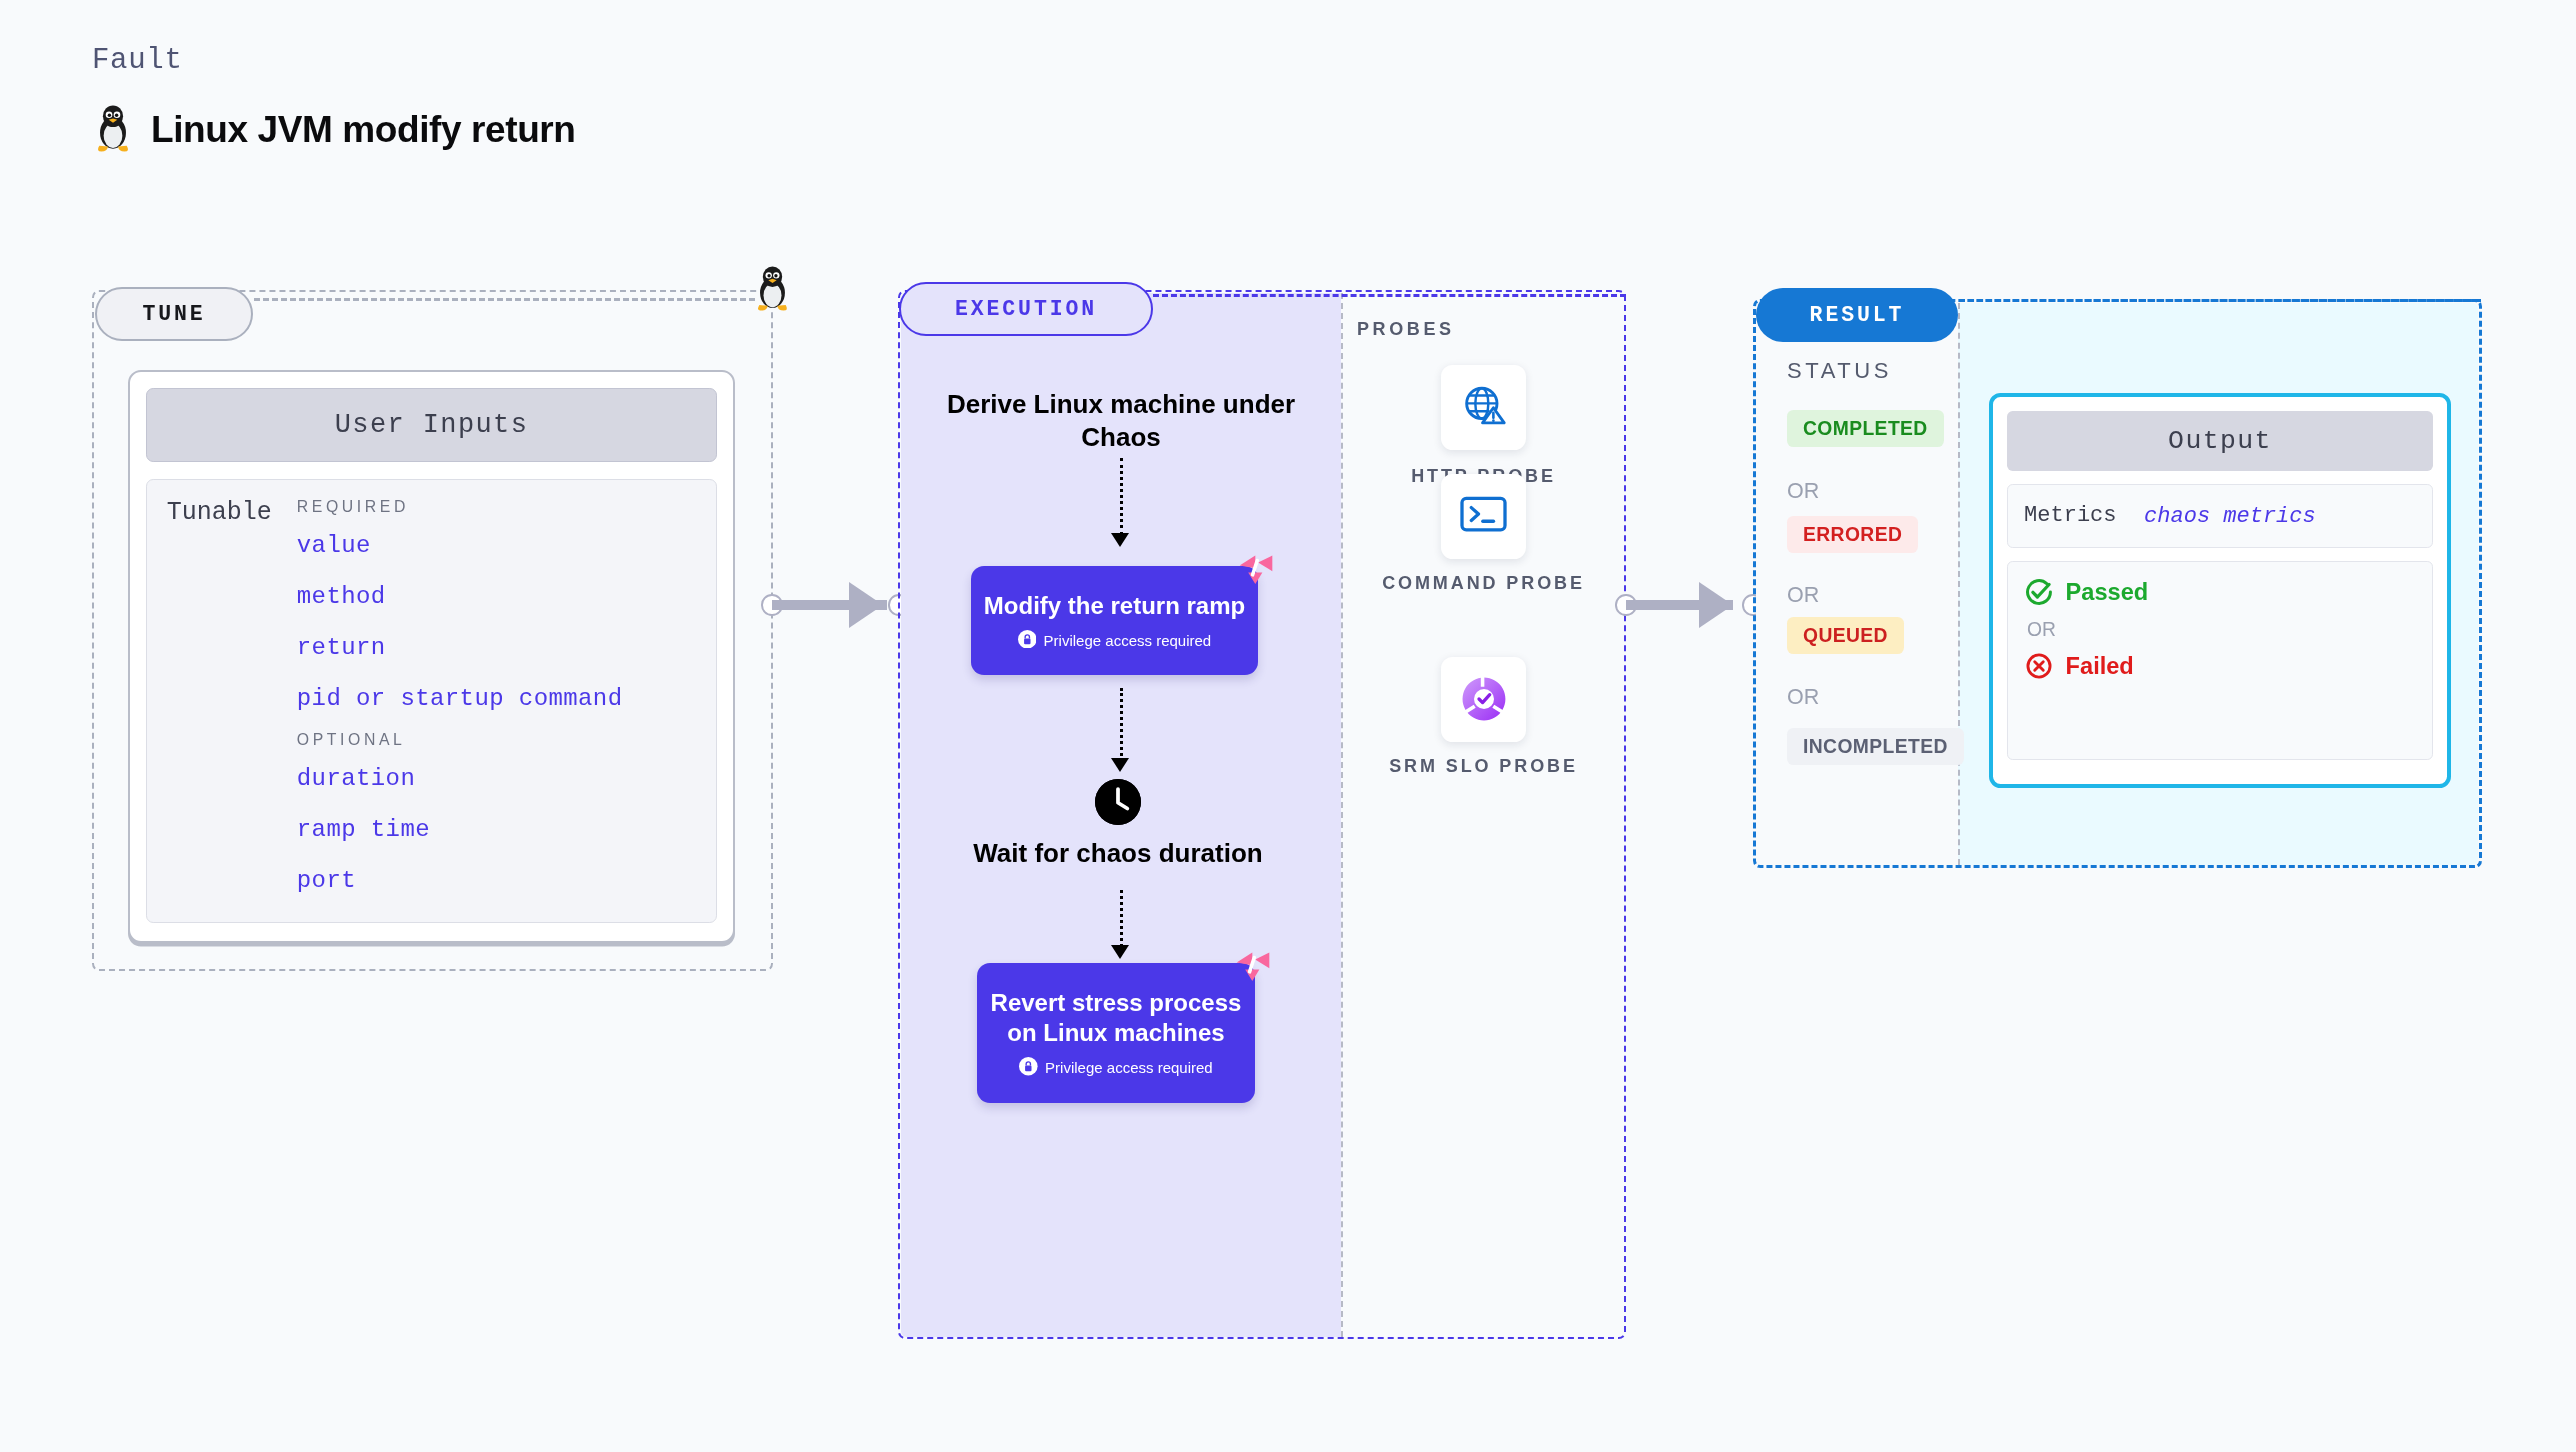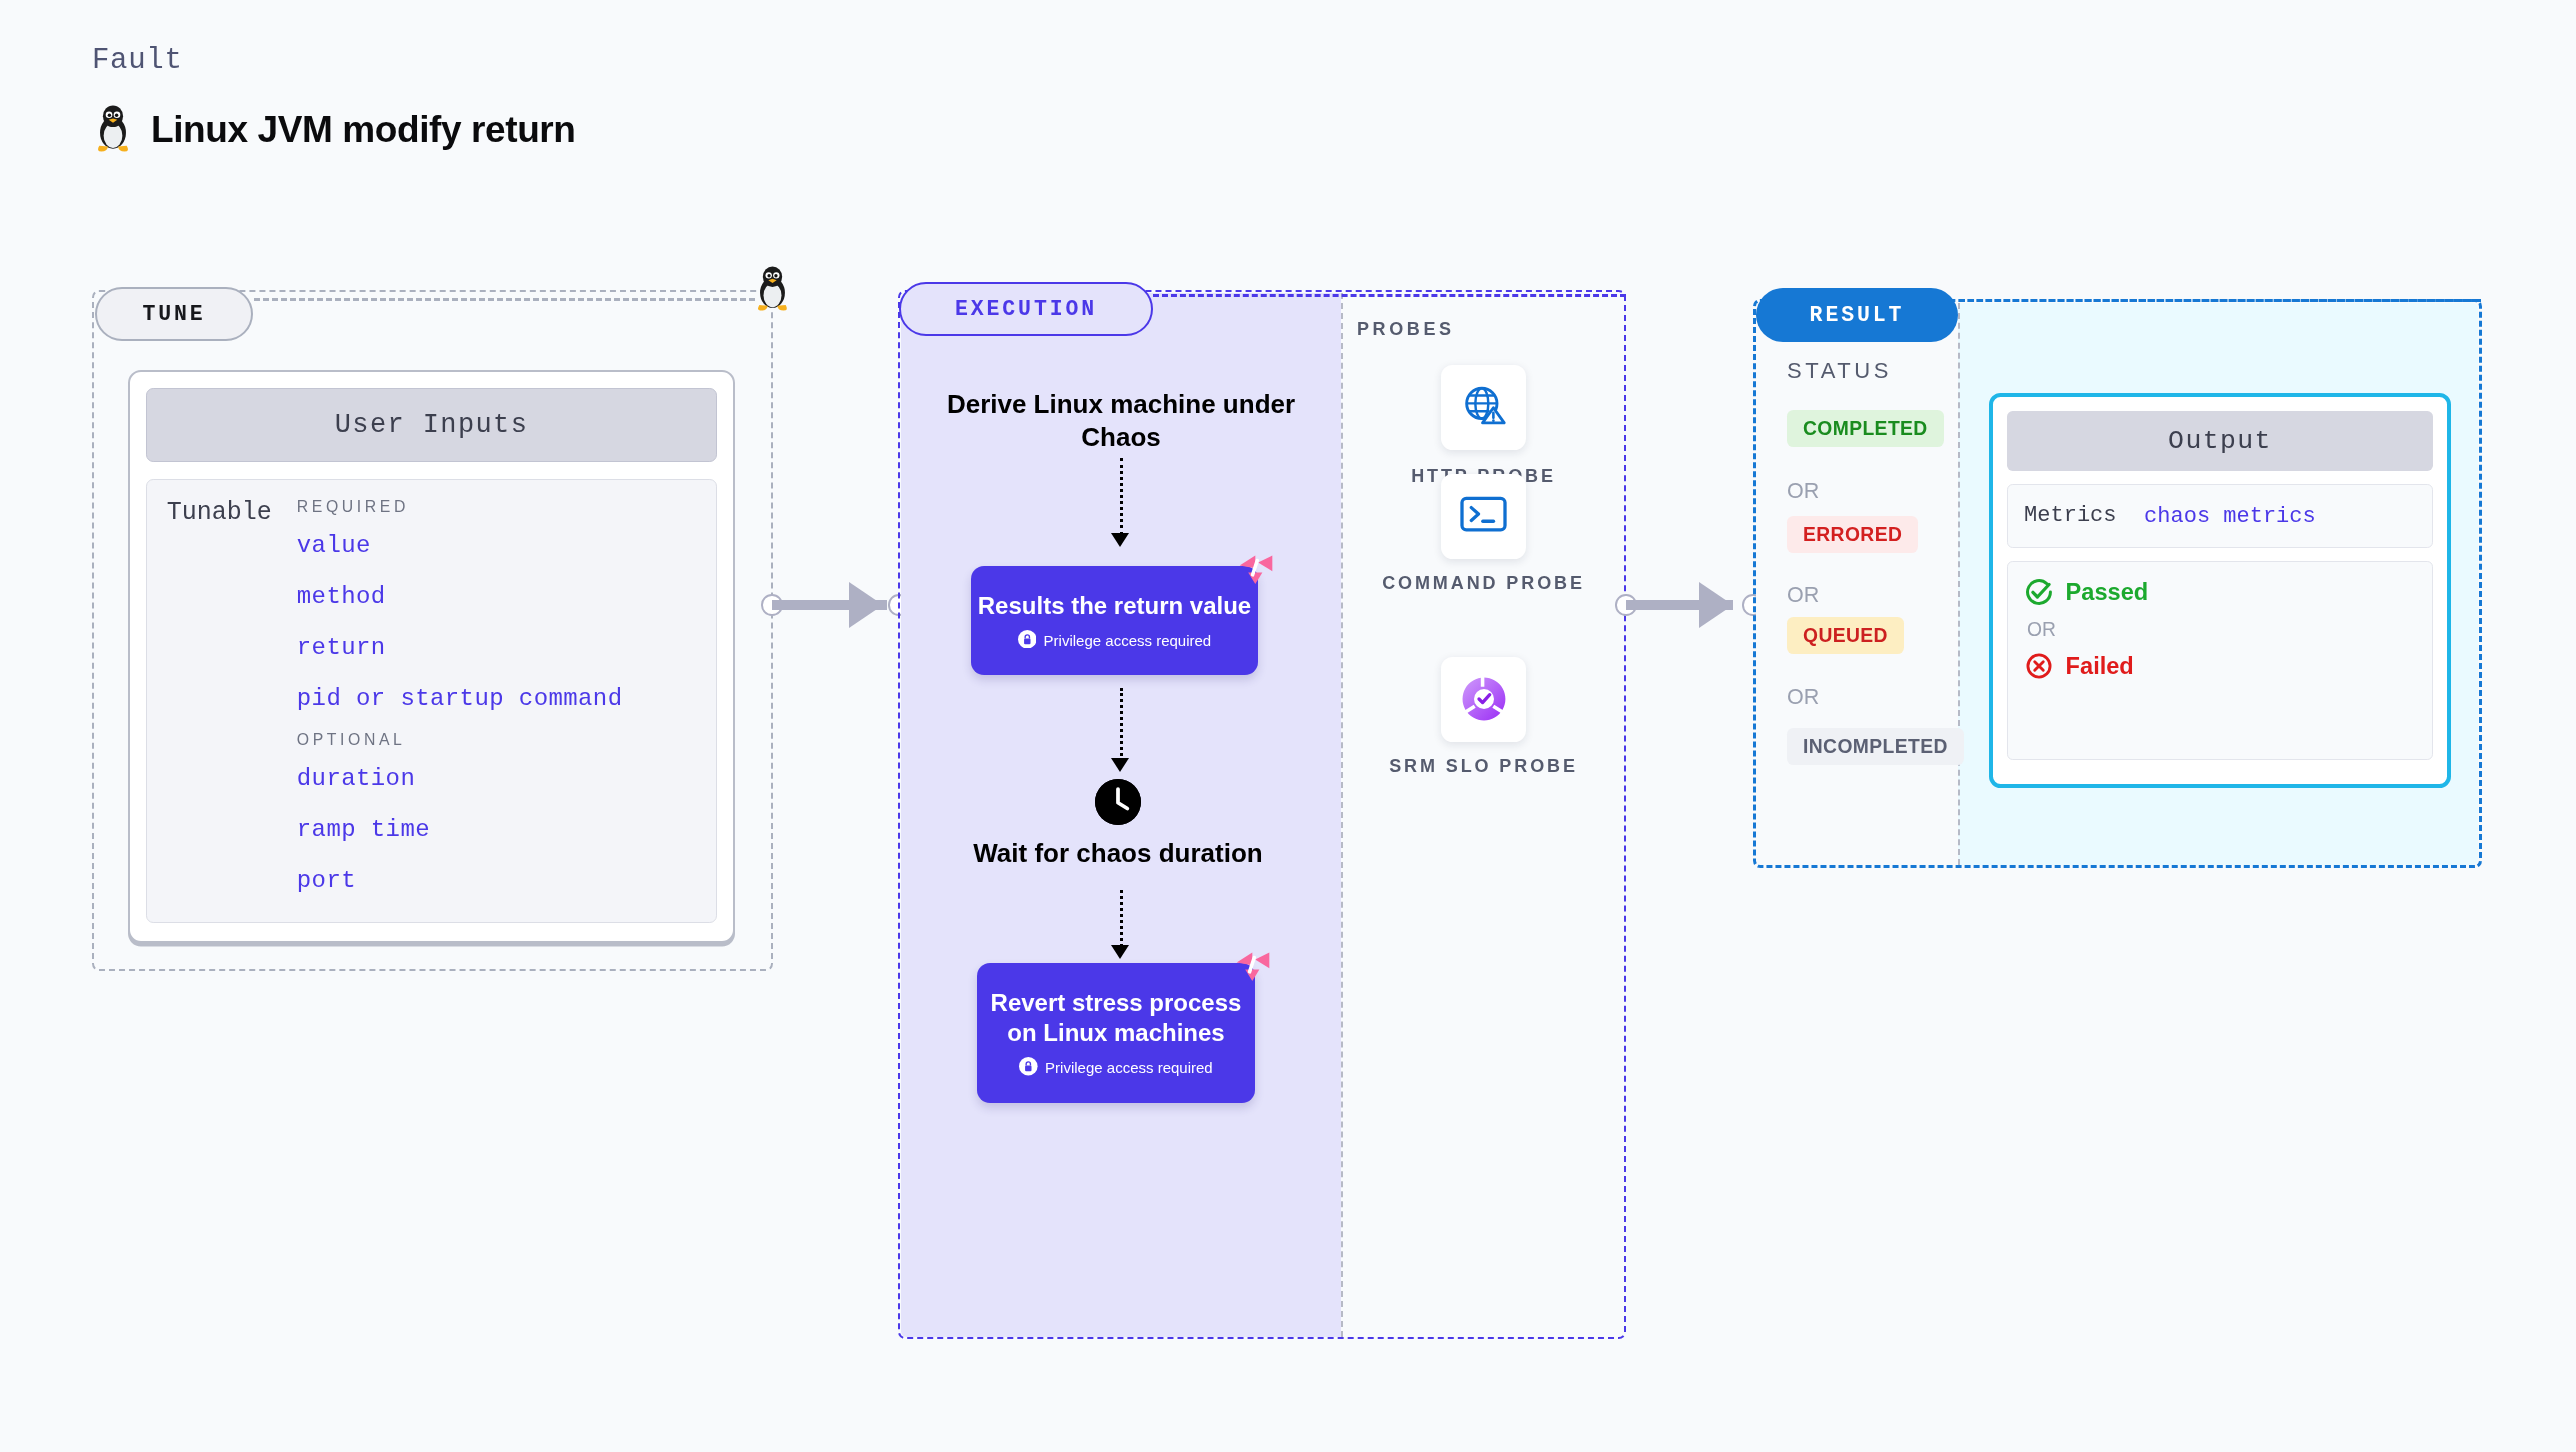--- a/index.html
+++ b/index.html
@@ -146,21 +146,21 @@
     color:#3c3f4e;letter-spacing:1.4px;
   }
   .out-section{
     margin-top:13px;background:#f8fafc;border:1.4px solid #e3e5ec;border-radius:5.7px;
     display:flex;padding:14.3px 0 14.3px 15.8px;box-sizing:border-box;
   }
   .out-key{
     width:120px;flex:none;font-family:"Liberation Mono", monospace;font-size:22px;
     color:#3c3f4e;line-height:1.3;
   }
-  .out-val-metrics{font-family:"Liberation Mono", monospace;font-size:22px;color:#4b38e8;}
+  .out-val-metrics{font-family:"Liberation Mono", monospace;font-size:22px;color:#4b38e8;font-style:italic;}
   #section-metrics{height:64px;align-items:center;}
   #section-probe{height:199px;}
   .pr-row{display:flex;align-items:center;gap:11.5px;}
   .pr-pass{font-size:23.6px;font-weight:bold;color:#1ca92e;}
   .pr-fail{font-size:23.6px;font-weight:bold;color:#e01b1b;}
   .pr-or{font-size:19.3px;color:#9aa0b0;margin:10px 0 10px 2.9px;}
 
   
   .conn-line{position:absolute;height:10px;background:#aeb0c4;}
   .conn-dot{position:absolute;width:21.5px;height:21.5px;border-radius:50%;
@@ -257,21 +257,21 @@
     <svg width="44" height="44" viewBox="0 0 62 62">
       <path d="M8 26 L30 12 L30 30 Z" fill="#f9679e"></path>
       <path d="M54 12 L54 34 L34 22 Z" fill="#f9679e"></path>
       <path d="M20 36 L40 36 L30 52 Z" fill="#f9679e"></path>
       <path d="M28 20 L36 20 L32 40 L24 40 Z" fill="#ffffff" opacity="0"></path>
       <path d="M22 24 L38 18 L40 26 L24 32 Z" fill="#ffffff" opacity=".0"></path>
       <path d="M25 18 L35 30 L31 34 L21 22 Z" fill="#fff" opacity=".0"></path>
       <rect x="27" y="16" width="5" height="26" rx="2" fill="#ffffff" transform="rotate(18 29 29)"></rect>
     </svg>
   </div>
-  <div class="ctitle">Results the return value</div>
+  <div class="ctitle">Modify the return ramp</div>
   <div class="privrow">
     <span>
       <svg width="18.6" height="18.6" viewBox="0 0 26 26">
         <circle cx="13" cy="13" r="13" fill="#fff"></circle>
         <rect x="8.5" y="12" width="9" height="8" rx="1.6" fill="#4b38e8"></rect>
         <path d="M10 12 v-2.2 a3 3 0 0 1 6 0 V12" stroke="#4b38e8" stroke-width="1.9" fill="none"></path>
       </svg>
     </span>
     <span class="ptext">Privilege access required</span>
   </div>

